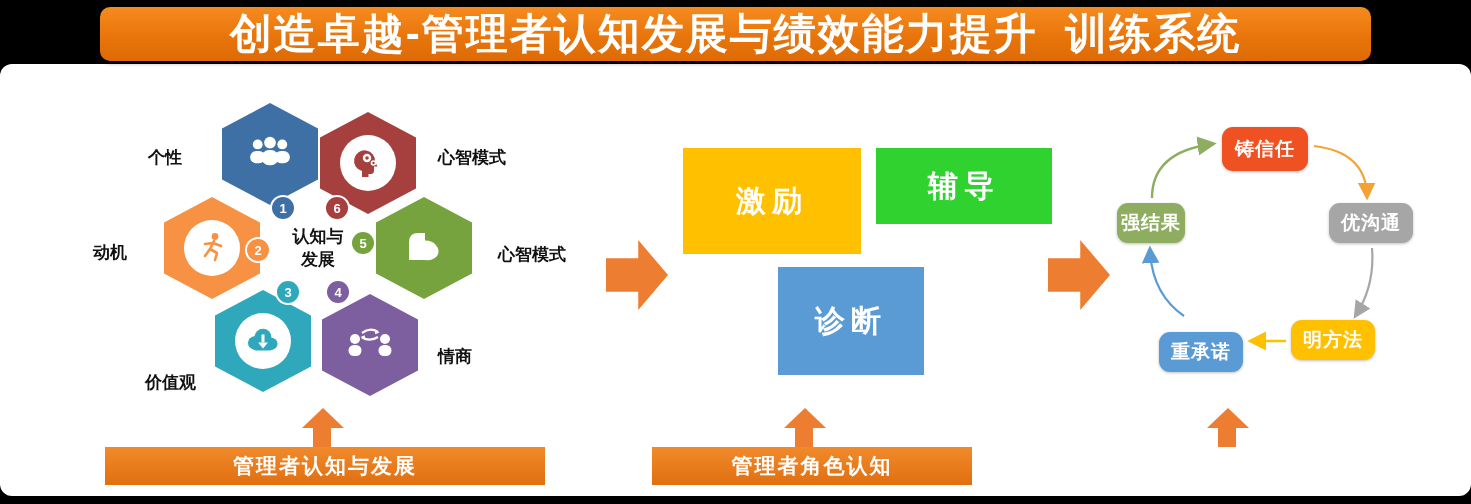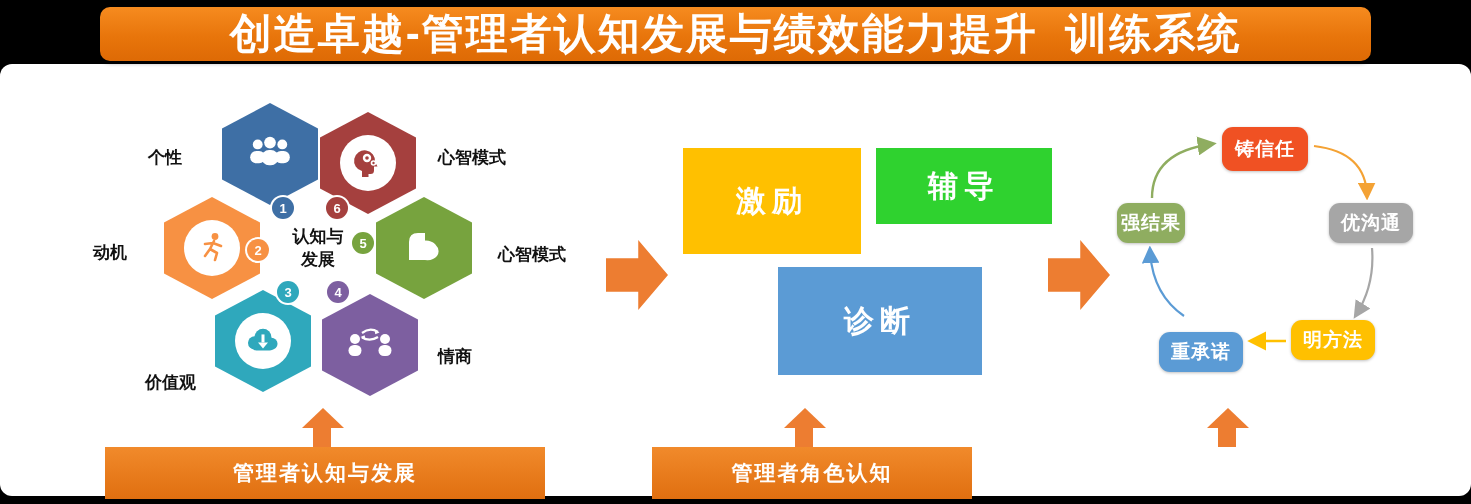--- a/index.html
+++ b/index.html
@@ -23,21 +23,21 @@
   .center-label{position:absolute;z-index:3;width:84px;text-align:center;
                 font-size:17px;font-weight:bold;color:#111;line-height:1.35;}
   .big-box{position:absolute;z-index:3;display:flex;align-items:center;justify-content:center;
            color:#fff;font-size:30px;font-weight:bold;letter-spacing:6px;}
   .flow-arrow{position:absolute;z-index:3;width:62px;height:70px;background:#ED7D31;
               clip-path:polygon(0 26%,52% 26%,52% 0,100% 50%,52% 100%,52% 74%,0 74%);}
   .up-tri{position:absolute;z-index:3;width:0;height:0;
           border-left:21px solid transparent;border-right:21px solid transparent;
           border-bottom:20px solid #ED7D31;}
   .up-stem{position:absolute;z-index:3;width:18px;height:20px;background:#ED7D31;}
-  .caption-bar{position:absolute;z-index:3;height:52px;
+  .caption-bar{position:absolute;z-index:3;height:38px;
                background:linear-gradient(180deg,#F18A2B,#E06F10);
                display:flex;align-items:center;justify-content:center;
                color:#fff;font-size:21px;font-weight:bold;letter-spacing:2px;}
   .cycle-node{position:absolute;z-index:3;border-radius:11px;
               display:flex;align-items:center;justify-content:center;
               color:#fff;font-size:19px;font-weight:bold;letter-spacing:1px;
               box-shadow:0 1px 3px rgba(0,0,0,.25);text-align:right;}
 </style>
 </head>
 <body>
@@ -147,21 +147,21 @@
   </div>
 
   <div class="flow-arrow" style="left:606px;top:240px;"></div>
 
   <div class="big-box" style="left: 683px; top: 148px; width: 178px; height: 106px; background-color: rgb(255, 192, 0);">
     <span>激励</span>
   </div>
   <div class="big-box" style="left: 876px; top: 148px; width: 176px; height: 76px; background-color: rgb(47, 210, 47);">
     <span>辅导</span>
   </div>
-  <div class="big-box" style="left: 778px; top: 267px; width: 204px; height: 108px; background-color: rgb(91, 155, 213);">
+  <div class="big-box" style="left: 778px; top: 267px; width: 146px; height: 108px; background-color: rgb(91, 155, 213);">
     <span>诊断</span>
   </div>
 
   <div class="up-tri" style="left:784px;top:408px;"></div>
   <div class="up-stem" style="left:795px;top:427px;"></div>
   <div class="caption-bar" style="left:652px;top:447px;width:320px;">
     <span>管理者角色认知</span>
   </div>
 
   <div class="flow-arrow" style="left:1048px;top:240px;"></div>

